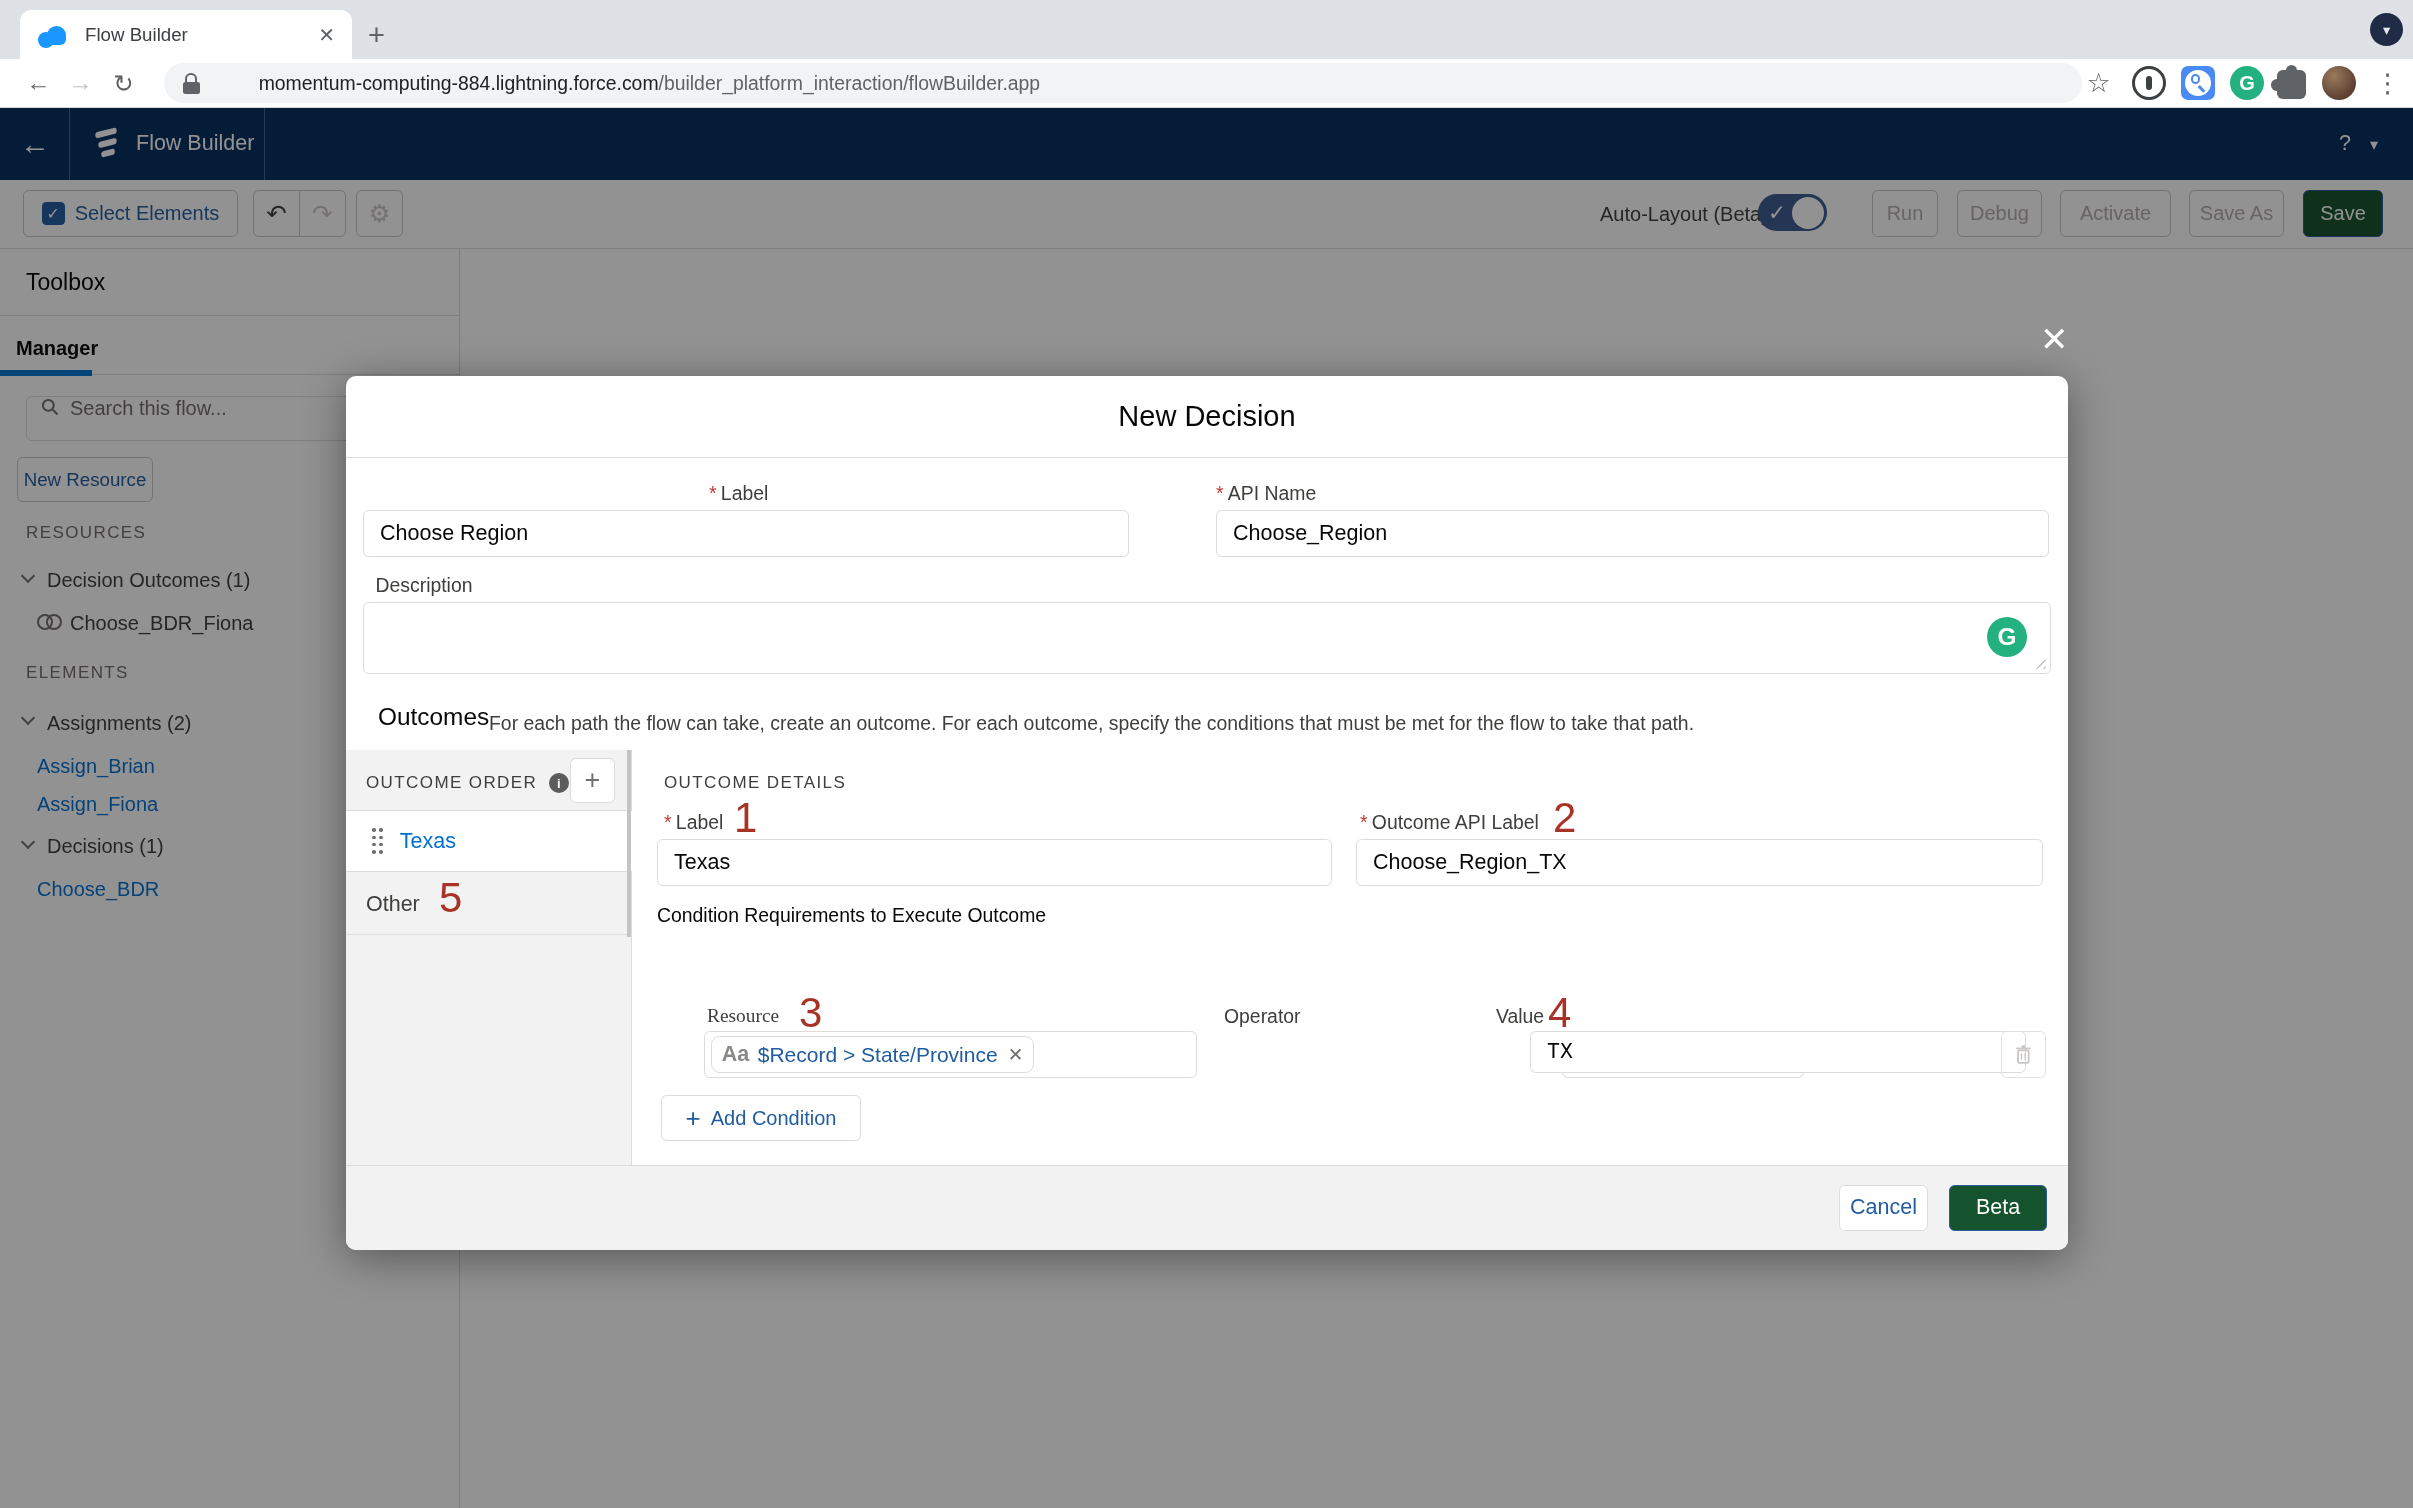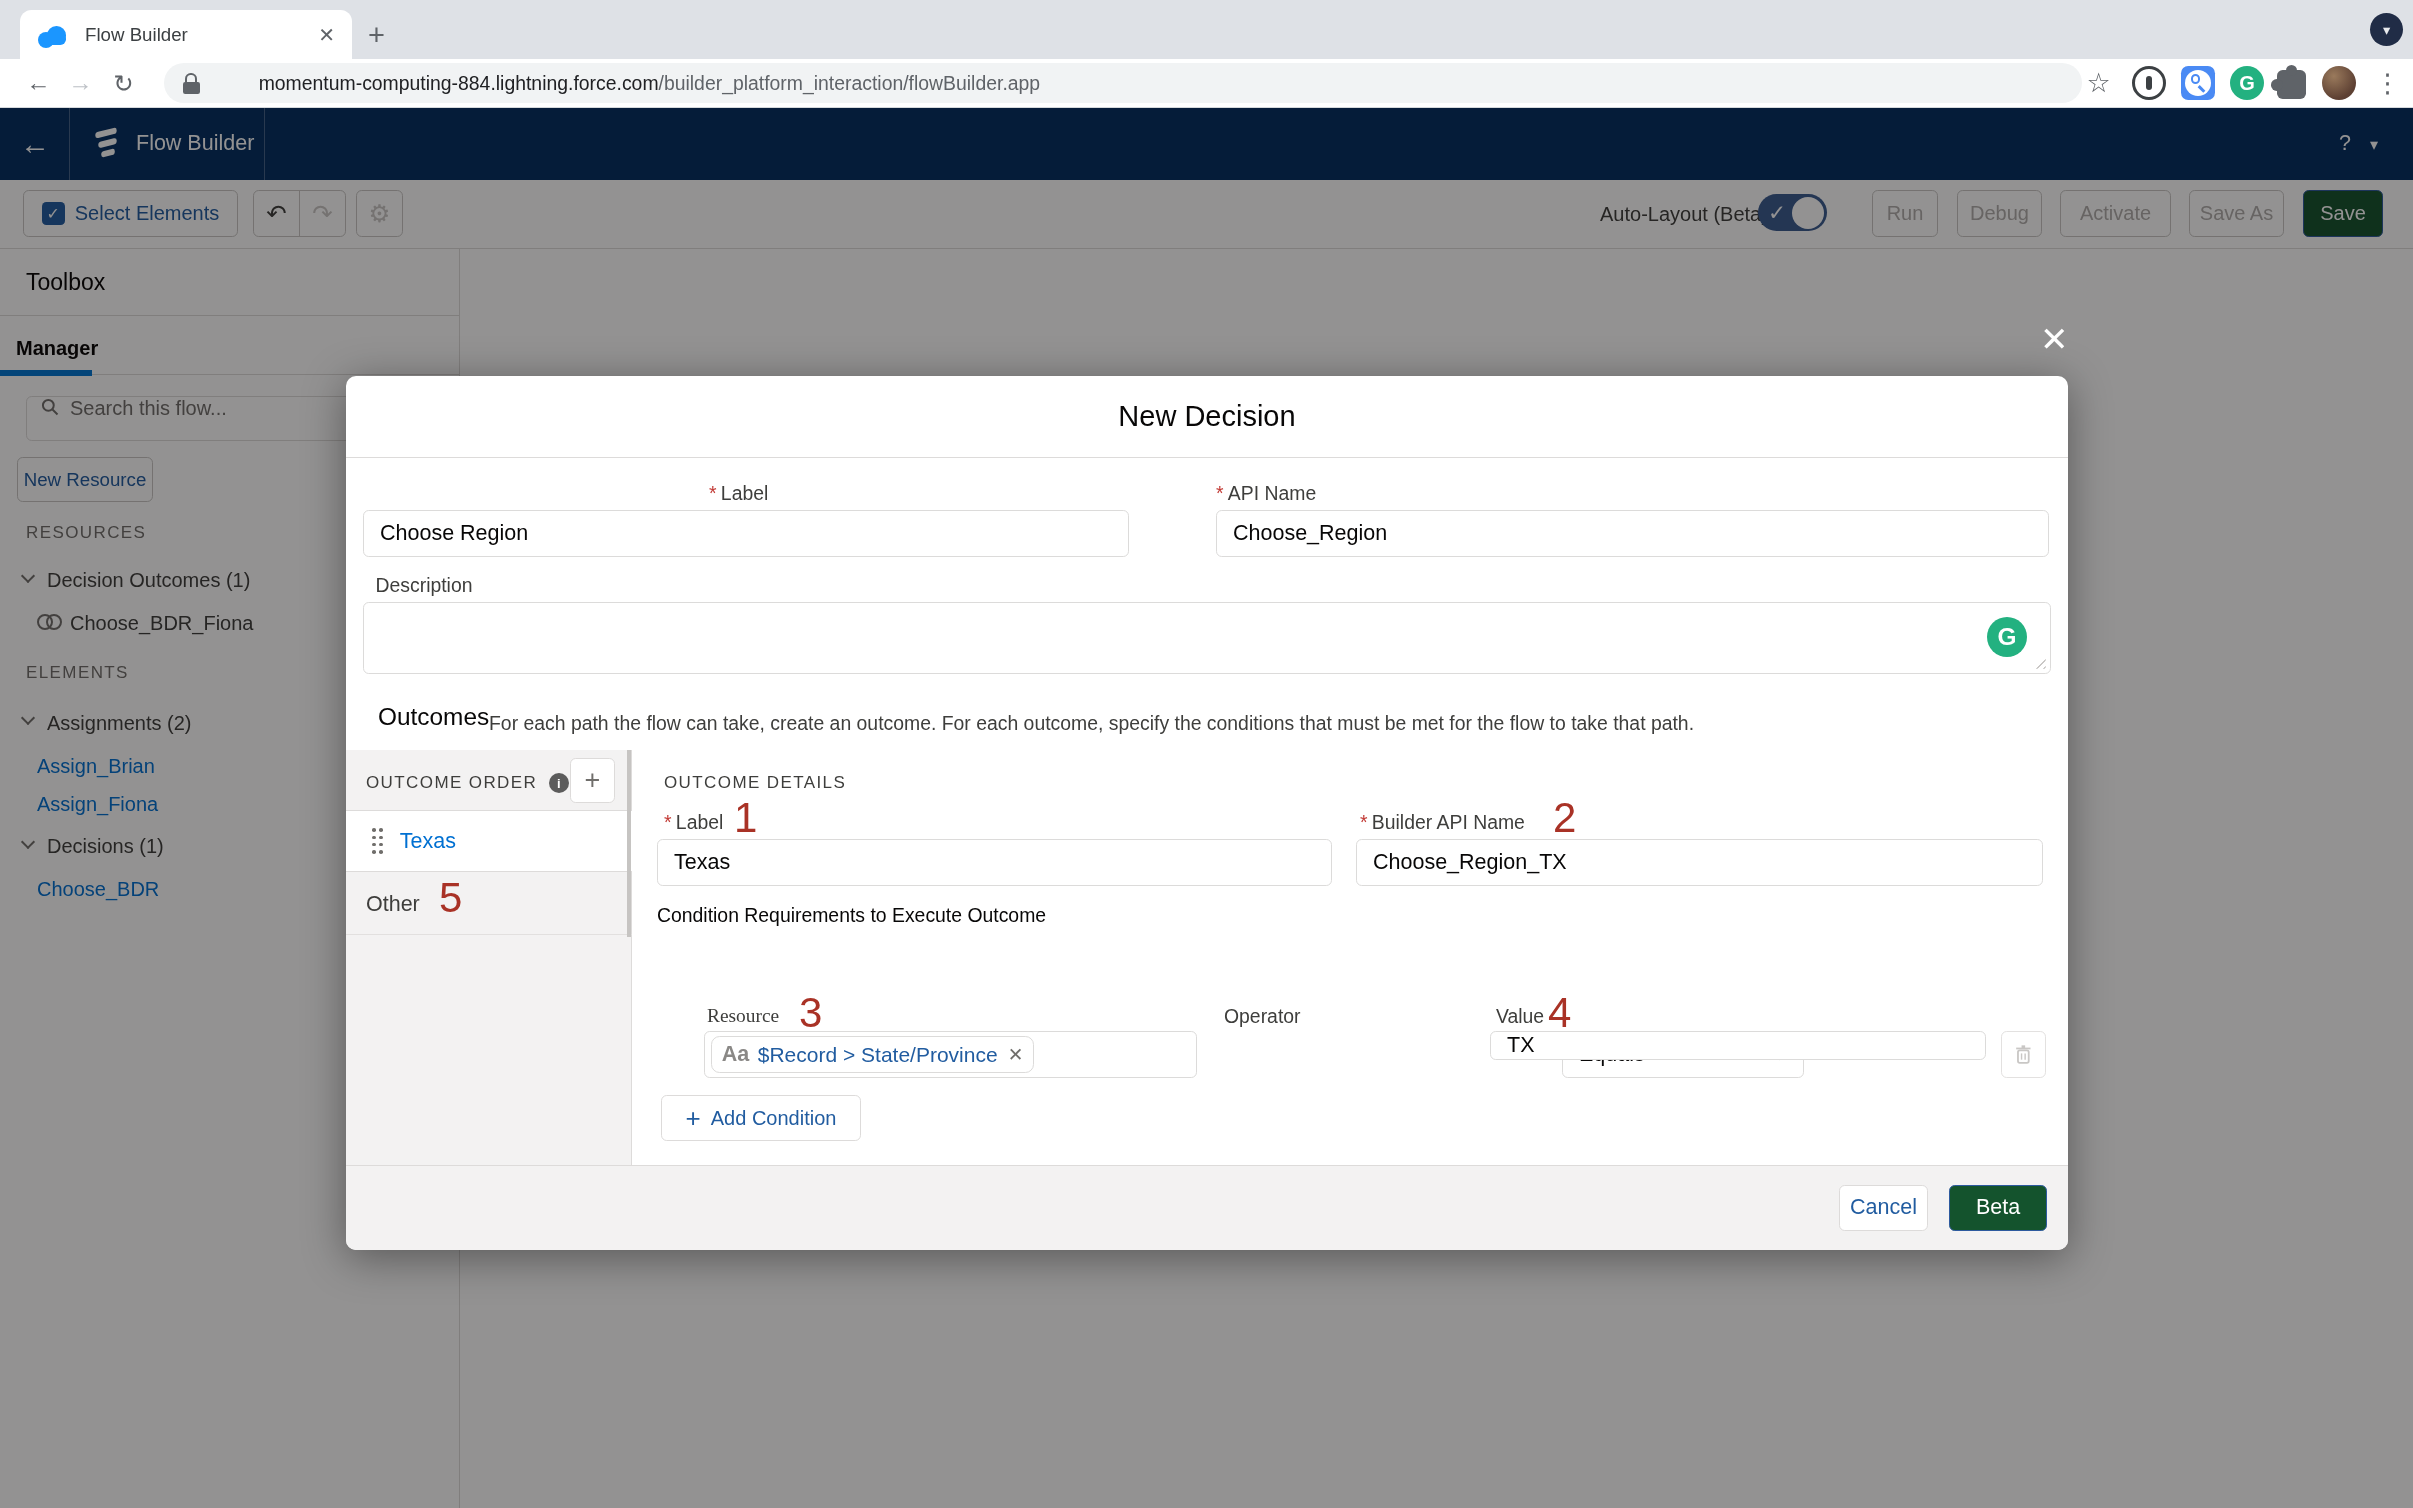--- a/index.html
+++ b/index.html
@@ -267,42 +267,42 @@
     <div class="ohdr" style="position:absolute; left:318px; top:397px;">OUTCOME DETAILS</div>
 
     <div class="flabel" style="position:absolute; left:318px; top:435px;">
         <span class="ast">*</span>
         <span>Label</span>
       </div>
     <div style="position:absolute; left:311px; top:463px; width:675px; height:47px;"><input class="tfield" value="Texas" style=""></div>
 
     <div class="flabel" style="position:absolute; left:1014px; top:435px;">
         <span class="ast">*</span>
-        <span>Builder API Name</span>
+        <span>Outcome API Label</span>
       </div>
     <div style="position:absolute; left:1010px; top:463px; width:687px; height:47px;"><input class="tfield" value="Choose_Region_TX" style=""></div>
 
     <div style="position:absolute; left:311px; top:528px; font-size:19.4px; color:#080707;">Condition Requirements to Execute Outcome</div>
 
     <div class="flabel" style="position:absolute; left:361px; top:629px;font-family:Liberation Serif, serif;">Resource</div>
     <div class="flabel" style="position:absolute; left:878px; top:629px;">Operator</div>
     <div class="flabel" style="position:absolute; left:1150px; top:629px;">Value</div>
 
     <div style="position:absolute; left:358px; top:655px; width:493px; height:47px; border:1.4px solid #dcdbda; border-radius:5.7px; display:flex; align-items:center; padding:0 5.7px;">
       <span class="pill">
         <span style="font-size:21.5px; font-weight:bold; color:#8a8886;"><span>Aa</span></span>
         <span style="margin-left:8.6px; font-size:21px; color:#215ca0;">$Record &gt; State/Province</span>
         <span style="margin-left:10px; font-size:18.7px; color:#706e6b;">✕</span>
       </span>
     </div>
     <div class="selbox" style="left:1216px; top:655px; width:242px; height:47px;">
       <span>Equals</span>
       <span class="tri">▼</span>
     </div>
-    <div style="position:absolute; left:1144px; top:655px; width:496px; height:29px;"><input class="tfield" value="TX" style=""></div>
+    <div style="position:absolute; left:1184px; top:655px; width:496px; height:42px;font-family:Liberation Mono, monospace;"><input class="tfield" value="TX" style=""></div>
     <div style="position:absolute; left:1655px; top:655px; width:45px; height:47px; border:1.4px solid #e3e1e0; border-radius:5.7px; display:flex; align-items:center; justify-content:center;">
       <svg width="18.7" height="21.5" viewBox="0 0 20 24">
         <rect x="4" y="7" width="12" height="14" rx="2" fill="none" stroke="#c9c7c5" stroke-width="2"></rect>
         <line x1="2" y1="5" x2="18" y2="5" stroke="#c9c7c5" stroke-width="2"></line>
         <rect x="8" y="1.5" width="4" height="3" fill="#c9c7c5"></rect>
         <line x1="8" y1="10.5" x2="8" y2="17.5" stroke="#c9c7c5" stroke-width="1.6"></line>
         <line x1="12" y1="10.5" x2="12" y2="17.5" stroke="#c9c7c5" stroke-width="1.6"></line>
       </svg>
     </div>
 

